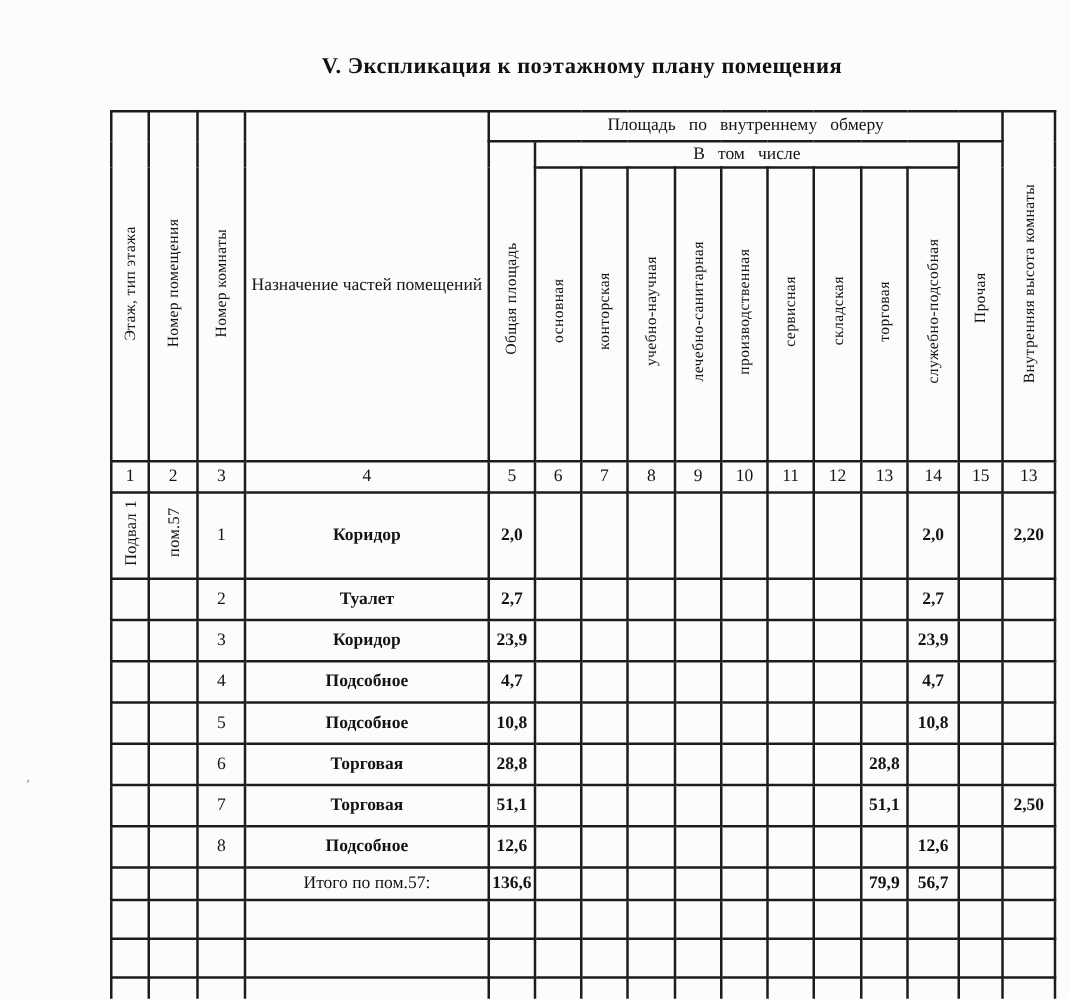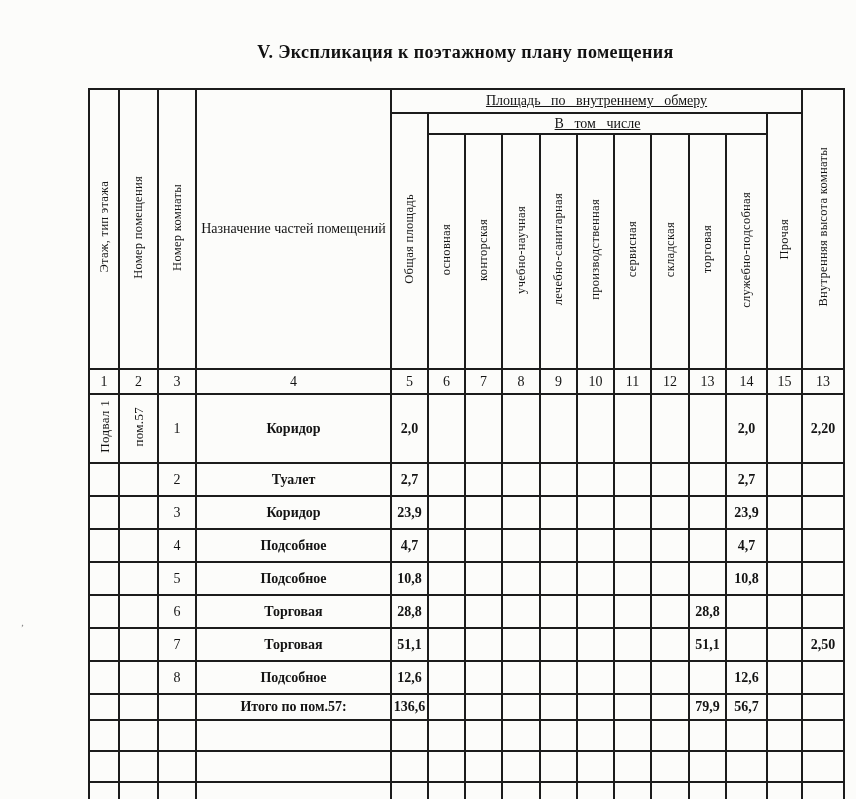--- a/index.html
+++ b/index.html
@@ -47,21 +47,21 @@
 
   tr.h-band1 { height: 24px; }
   tr.h-band2 { height: 21px; }
   tr.h-cols  { height: 235px; }
   tr.h-nums  { height: 25px; }
   tr.r-first { height: 69px; }
   tr.r-data  { height: 33px; }
   tr.r-total { height: 26px; }
   tr.r-empty { height: 31px; }
 
-  td.band-cell { font-size: 14px; word-spacing: 7px; text-decoration: underline; }
+  td.band-cell { font-size: 14px; word-spacing: 7px; }
   td.purpose-head {
     font-size: 14px;
     padding: 0 28px;
     line-height: 1.35;
   }
   .vt {
     display: inline-block;
     writing-mode: vertical-rl;
     transform: rotate(180deg);
     white-space: nowrap;
@@ -74,21 +74,21 @@
   td.purpose-cell {
     text-align: left;
     padding-left: 7px;
     font-size: 14px;
     font-weight: bold;
   }
   td.val-cell { font-size: 14px; font-weight: bold; }
   td.total-label-cell {
     text-align: right;
     padding-right: 5px;
-    font-weight: 700;
+    font-weight: 400;
     font-size: 14.5px;
     border-radius: 11px;
   }
   td.total-val-small {
     font-size: 11px;
     font-weight: 700;
     margin-left: 36px;
   }
   td.total-val {
     font-size: 13.5px;

